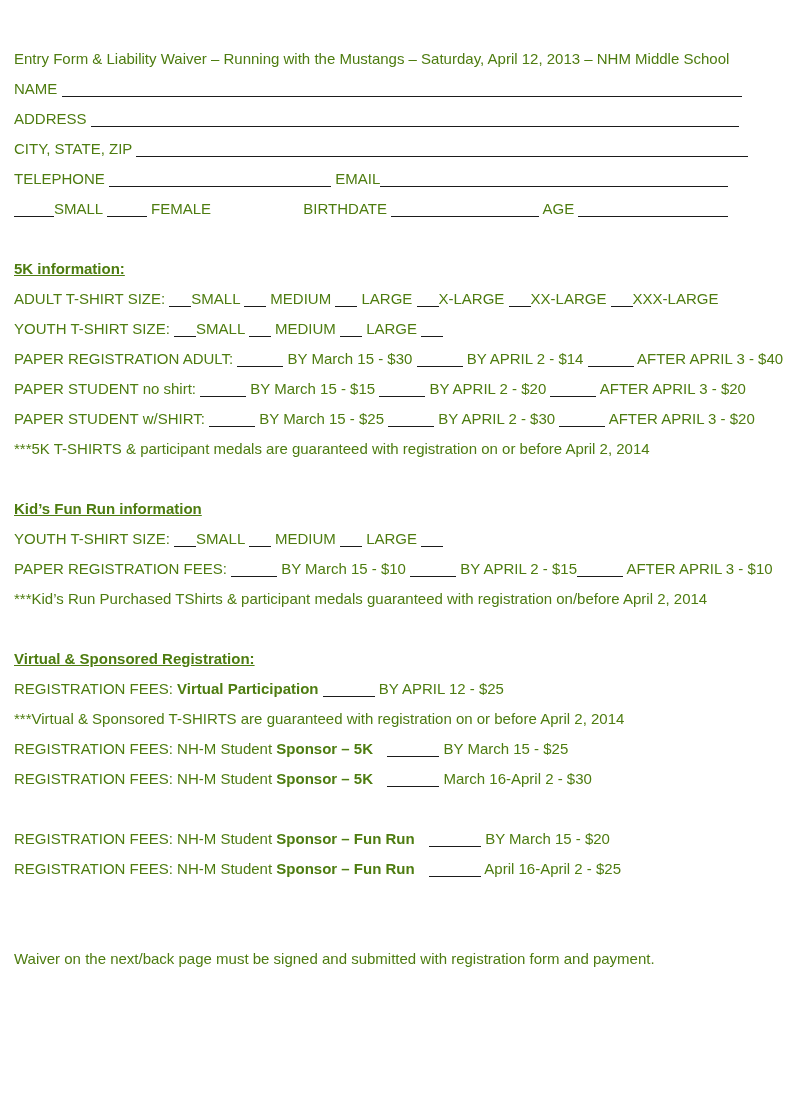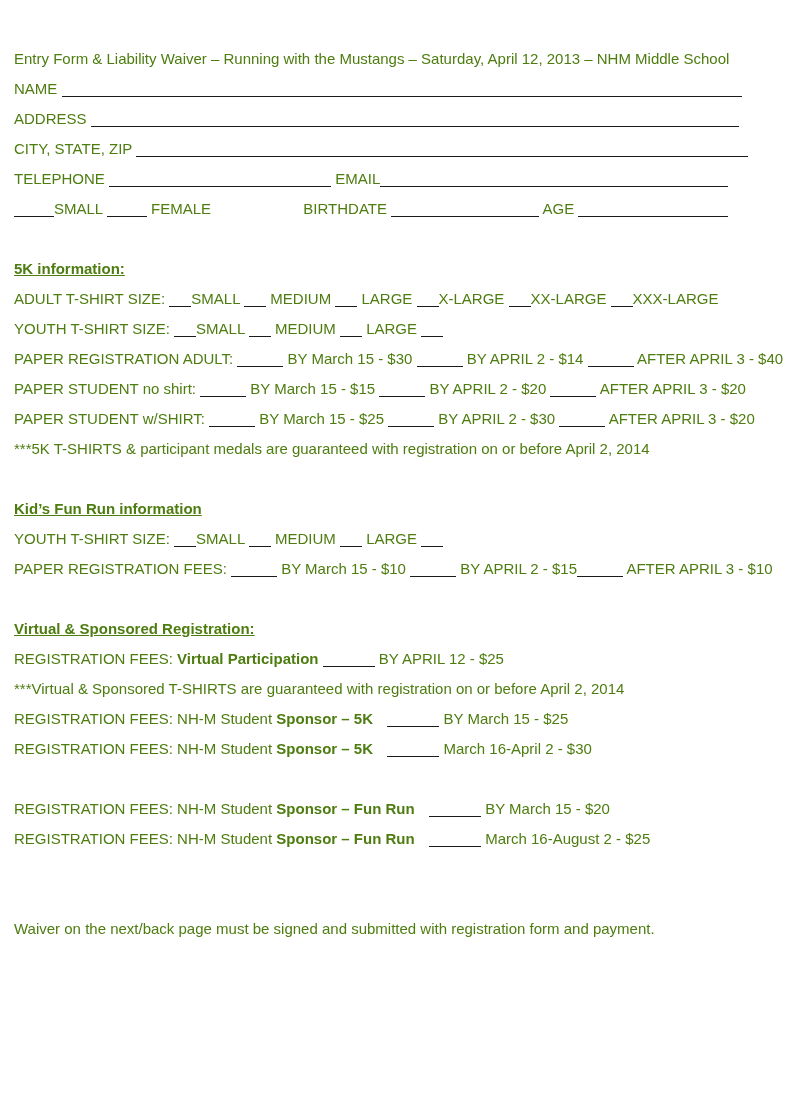--- a/index.html
+++ b/index.html
@@ -139,20 +139,21 @@
   <div class="line">
     <span>PAPER REGISTRATION FEES:</span>
     <span class="blank" style="width:46px"></span>
     <span>BY March 15 - $10</span>
     <span class="blank" style="width:46px"></span>
     <span>BY APRIL 2 - $15</span><span class="blank" style="width:46px"></span>
     <span>AFTER APRIL 3 - $10</span>
   </div>
 
 
+  <div class="line">***Kid’s Run Purchased TShirts &amp; participant medals guaranteed with registration on/before April 2, 2014</div>
 
   <div class="gap30"></div>
 
   <div class="line heading">Virtual &amp; Sponsored Registration:</div>
 
   <div class="line">
     <span>REGISTRATION FEES:</span>
     <span class="b">Virtual Participation</span>
     <span class="blank" style="width:52px"></span>
     <span>BY APRIL 12 - $25</span>
@@ -188,20 +189,20 @@
     <span class="blank" style="width:52px"></span>
     <span>BY March 15 - $20</span>
   </div>
 
   <div class="line">
     <span>REGISTRATION FEES:</span>
     <span>NH-M Student</span>
     <span class="b">Sponsor – Fun Run</span>
     <span class="sp" style="width:6px"></span>
     <span class="blank" style="width:52px"></span>
-    <span>March 16-August 2 - $25</span>
+    <span>April 16-April 2 - $25</span>
   </div>
 
   <div class="gap60"></div>
 
   <div class="line">Waiver on the next/back page must be signed and submitted with registration form and payment.</div>
 
 </div>
 
 </body></html>

